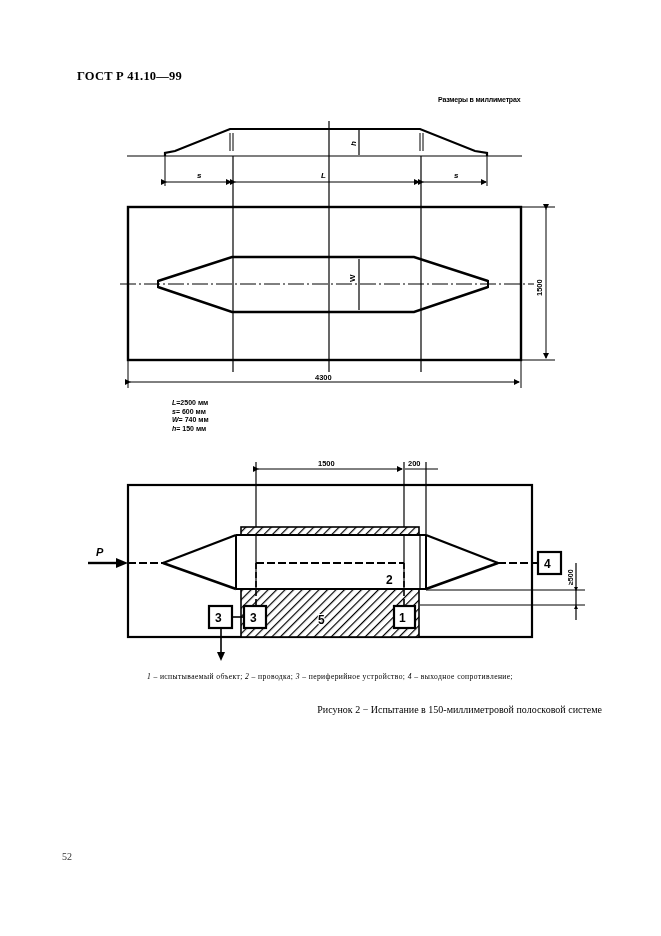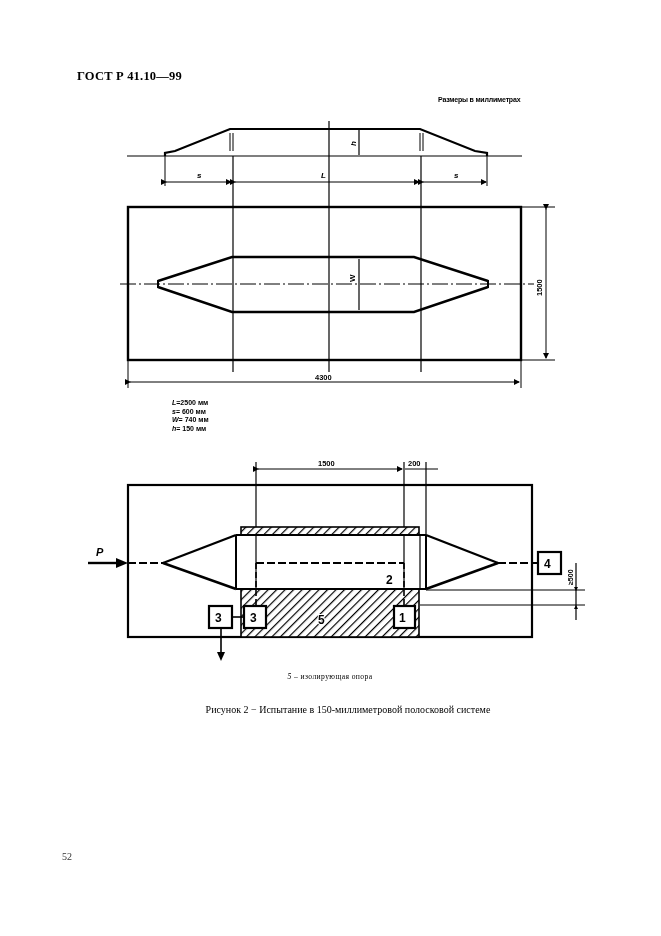--- a/index.html
+++ b/index.html
@@ -11,21 +11,21 @@
   .units { left: 438px; top: 96px; font-size: 7px; font-weight: bold;
            font-family: "Liberation Sans", sans-serif; letter-spacing: -0.2px; }
   svg.fig { position: absolute; left: 0; top: 0; }
   .params { left: 172px; top: 399px; font-size: 7px; font-weight: bold; line-height: 8.5px;
             font-family: "Liberation Sans", sans-serif; }
   .params div { white-space: nowrap; }
   .params i { font-style: italic; }
   .legend { left: 70px; top: 671px; width: 520px; font-size: 7.6px; text-align: center;
             line-height: 11px; font-family: "Liberation Serif", serif; letter-spacing: 0.4px; }
   .legend i { font-style: italic; }
-  .caption { left: 88px; top: 704px; width: 520px; text-align: center; font-size: 10px;
+  .caption { left: 82px; top: 704px; width: 520px; text-align: right; font-size: 10px;
              font-family: "Liberation Serif", serif; }
   .pagenum { left: 62px; top: 851px; font-size: 10px; color: #333;
              font-family: "Liberation Serif", serif; }
   .svgtxt { font-family: "Liberation Sans", sans-serif; font-weight: bold; }
 </style>
 </head>
 <body>
 
 <div class="abs hdr">ГОСТ Р 41.10—99</div>
 <div class="abs units">Размеры в миллиметрах</div>
@@ -155,18 +155,18 @@
 
 <div class="abs params">
   <div><i>L</i><span>=2500 мм</span></div>
   <div><i>s</i><span>= 600 мм</span></div>
   <div><i>W</i><span>= 740 мм</span></div>
   <div><i>h</i><span>= 150 мм</span></div>
 </div>
 
 <div class="abs legend">
   <div>
-    <i>5</i><span> –  изолирующая  опора</span>
+    <i>1</i><span> – испытываемый  объект;  </span><i>2</i><span> – проводка;  </span><i>3</i><span> – периферийное  устройство;  </span><i>4</i><span> – выходное   сопротивление;</span>
   </div>
 </div>
 
 <div class="abs caption">Рисунок 2 − Испытание в 150-миллиметровой полосковой системе</div>
 <div class="abs pagenum">52</div>
 
 </body></html>

